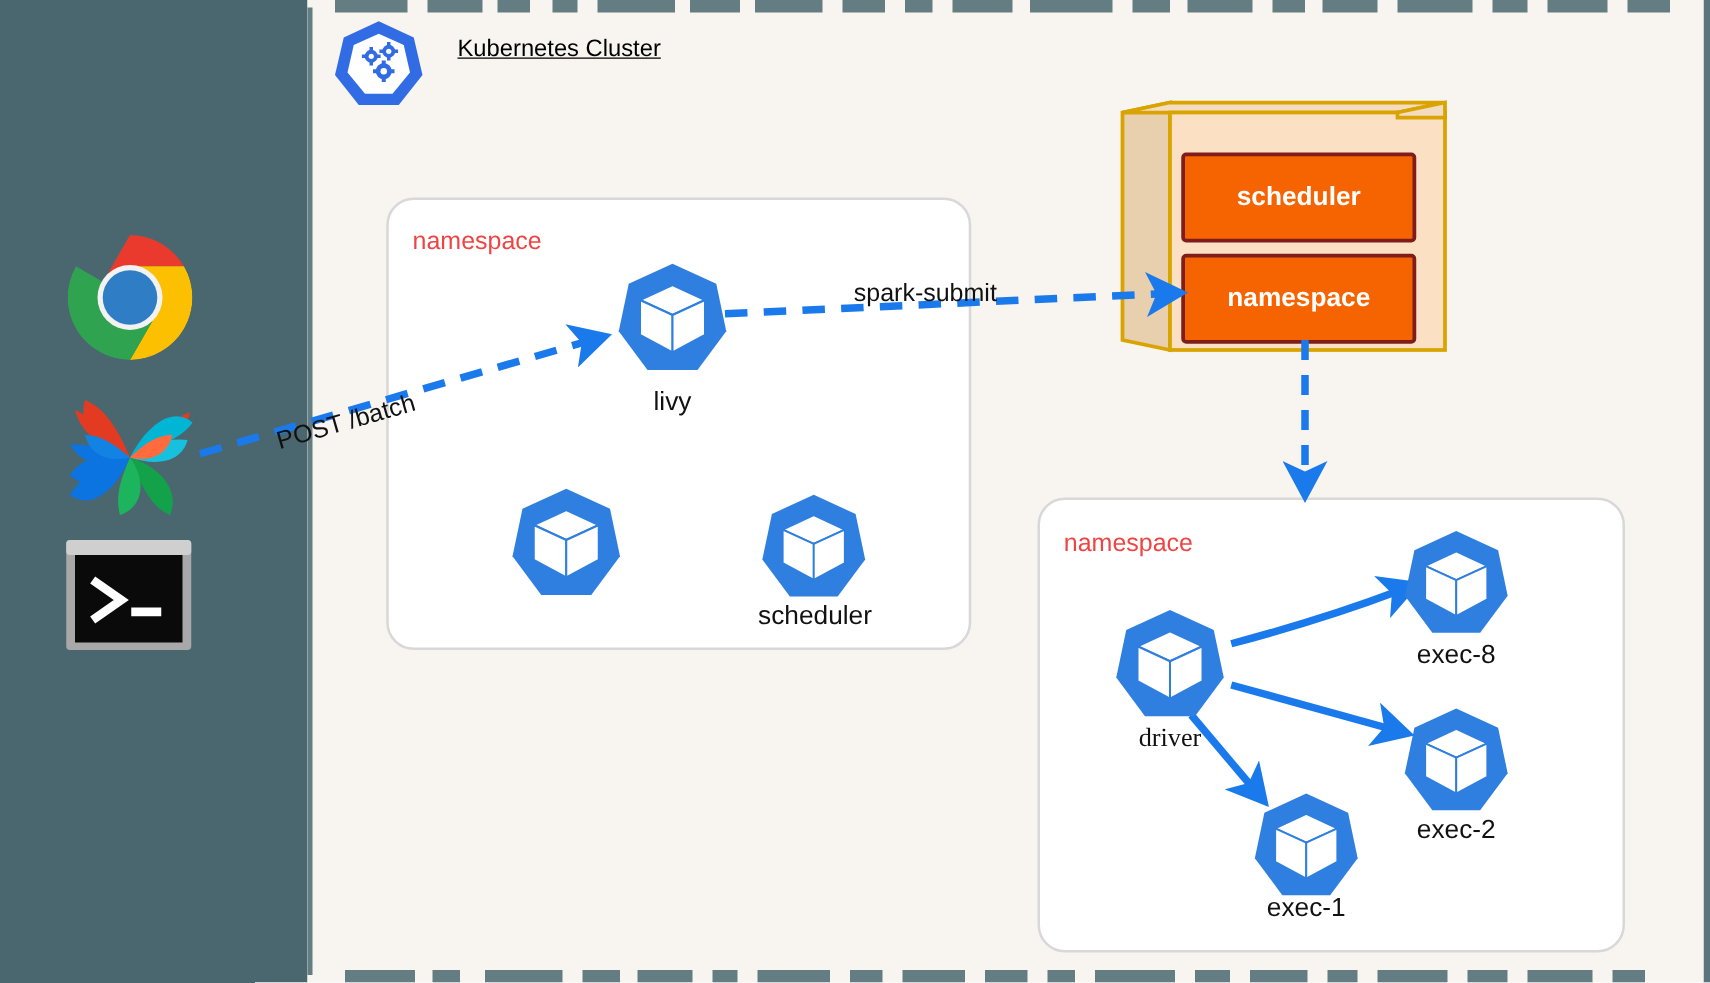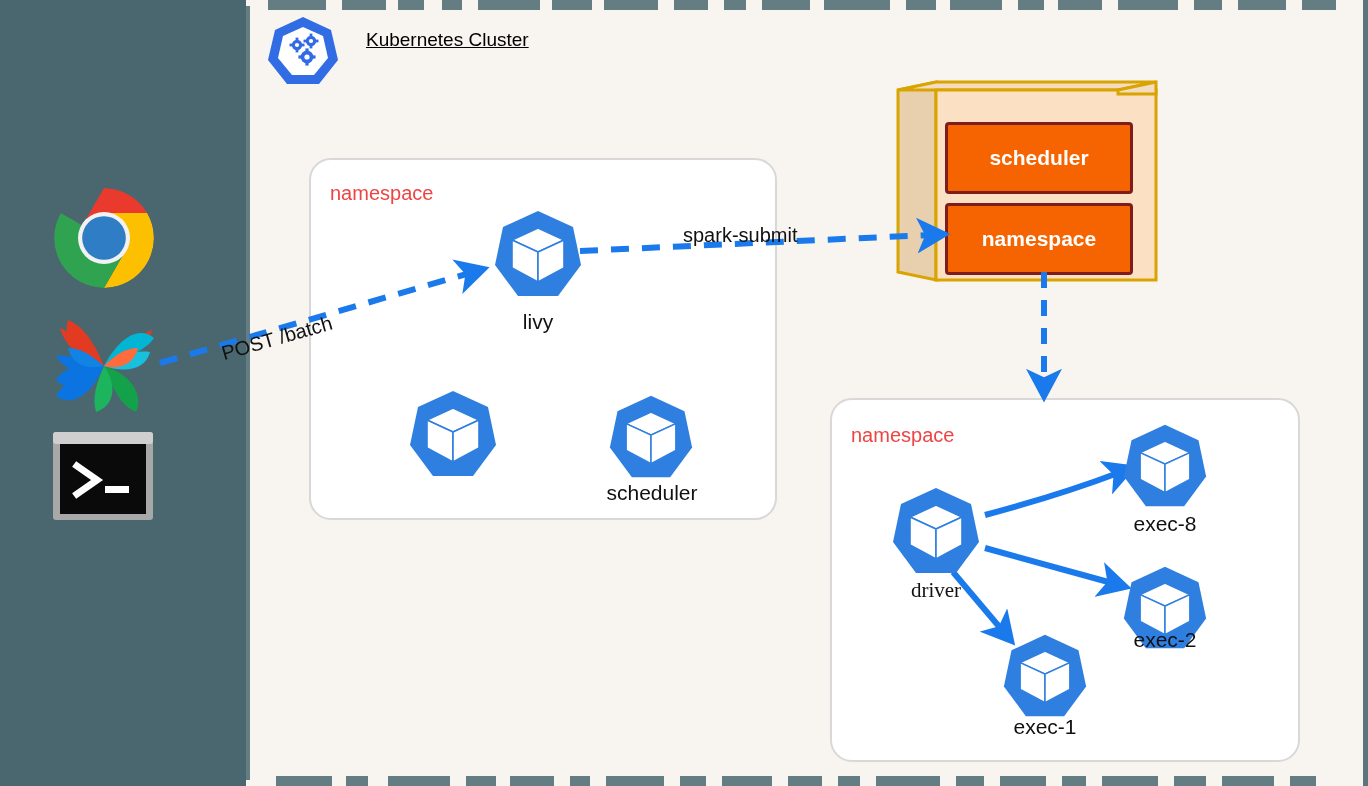--- a/index.html
+++ b/index.html
@@ -353,21 +353,21 @@
   <div class="pod" style="left:1121px;top:564px;width:88px;height:88px;">
     <svg width="88" height="88" viewBox="0 0 92 92">
       <polygon points="46,3 81,19 89,57 66,88 26,88 3,57 11,19" fill="#2f7fe0"></polygon>
       <g fill="#ffffff" stroke="#2f7fe0" stroke-width="1.6">
         <polygon points="46,20 72,32 46,44 20,32"></polygon>
         <polygon points="20,32 46,44 46,74 20,60"></polygon>
         <polygon points="72,32 46,44 46,74 72,60"></polygon>
       </g>
     </svg>
   </div>
-  <div class="pod-label" style="left:1113px;top:628px;width:104px;">exec-2</div>
+  <div class="pod-label" style="left:1113px;top:652px;width:104px;">exec-2</div>
 
   <div class="pod" style="left:1001px;top:632px;width:88px;height:88px;">
     <svg width="88" height="88" viewBox="0 0 92 92">
       <polygon points="46,3 81,19 89,57 66,88 26,88 3,57 11,19" fill="#2f7fe0"></polygon>
       <g fill="#ffffff" stroke="#2f7fe0" stroke-width="1.6">
         <polygon points="46,20 72,32 46,44 20,32"></polygon>
         <polygon points="20,32 46,44 46,74 20,60"></polygon>
         <polygon points="72,32 46,44 46,74 72,60"></polygon>
       </g>
     </svg>

